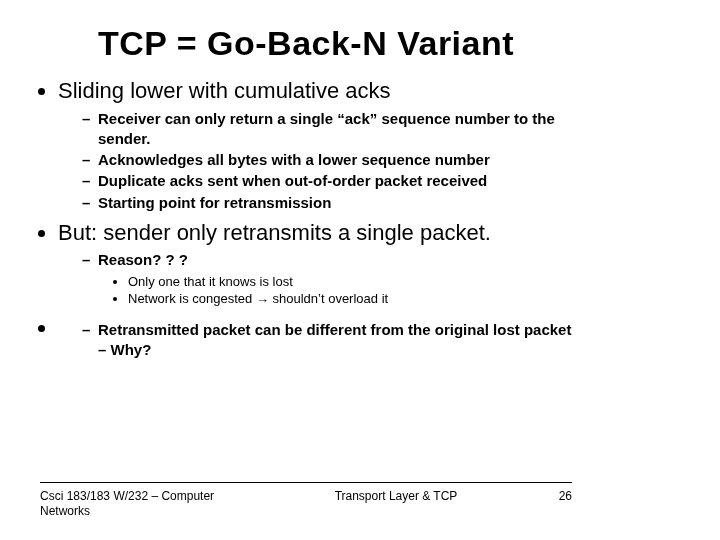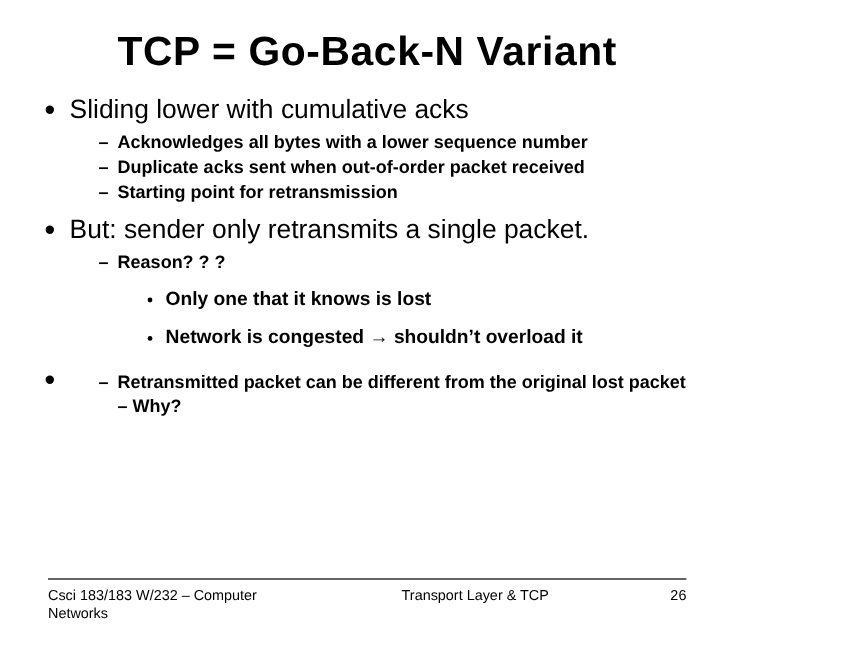--- a/index.html
+++ b/index.html
@@ -54,24 +54,24 @@
     position: absolute;
     left: 0;
     top: 0;
   }
   ul.sub2 {
     list-style: disc;
     margin: 2px 0 2px 30px;
     padding: 0;
   }
   ul.sub2 > li {
-    font-size: 16px;
-    font-weight: bold;
+    font-size: 13px;
+    font-weight: normal;
     line-height: 1.35;
-    margin: 10px;
+    margin: 0;
   }
   .footer {
     position: absolute;
     left: 40px;
     right: 40px;
     bottom: 20px;
   }
   .footer-line {
     border: none;
     border-top: 1px solid #000;
@@ -101,20 +101,21 @@
 
 <div class="slide">
 
   <div class="title">TCP = Go-Back-N Variant</div>
 
   <ul class="top">
 
     <li>
       <span>Sliding lower with cumulative acks</span>
       <ul class="sub1">
+        <li>Receiver can only return a single “ack” sequence number to the sender.</li>
         <li>Acknowledges all bytes with a lower sequence number</li>
         <li>Duplicate acks sent when out-of-order packet received</li>
         <li>Starting point for retransmission</li>
       </ul>
     </li>
 
     <li>
       <span>But: sender only retransmits a single packet.</span>
       <ul class="sub1">
         <li>

